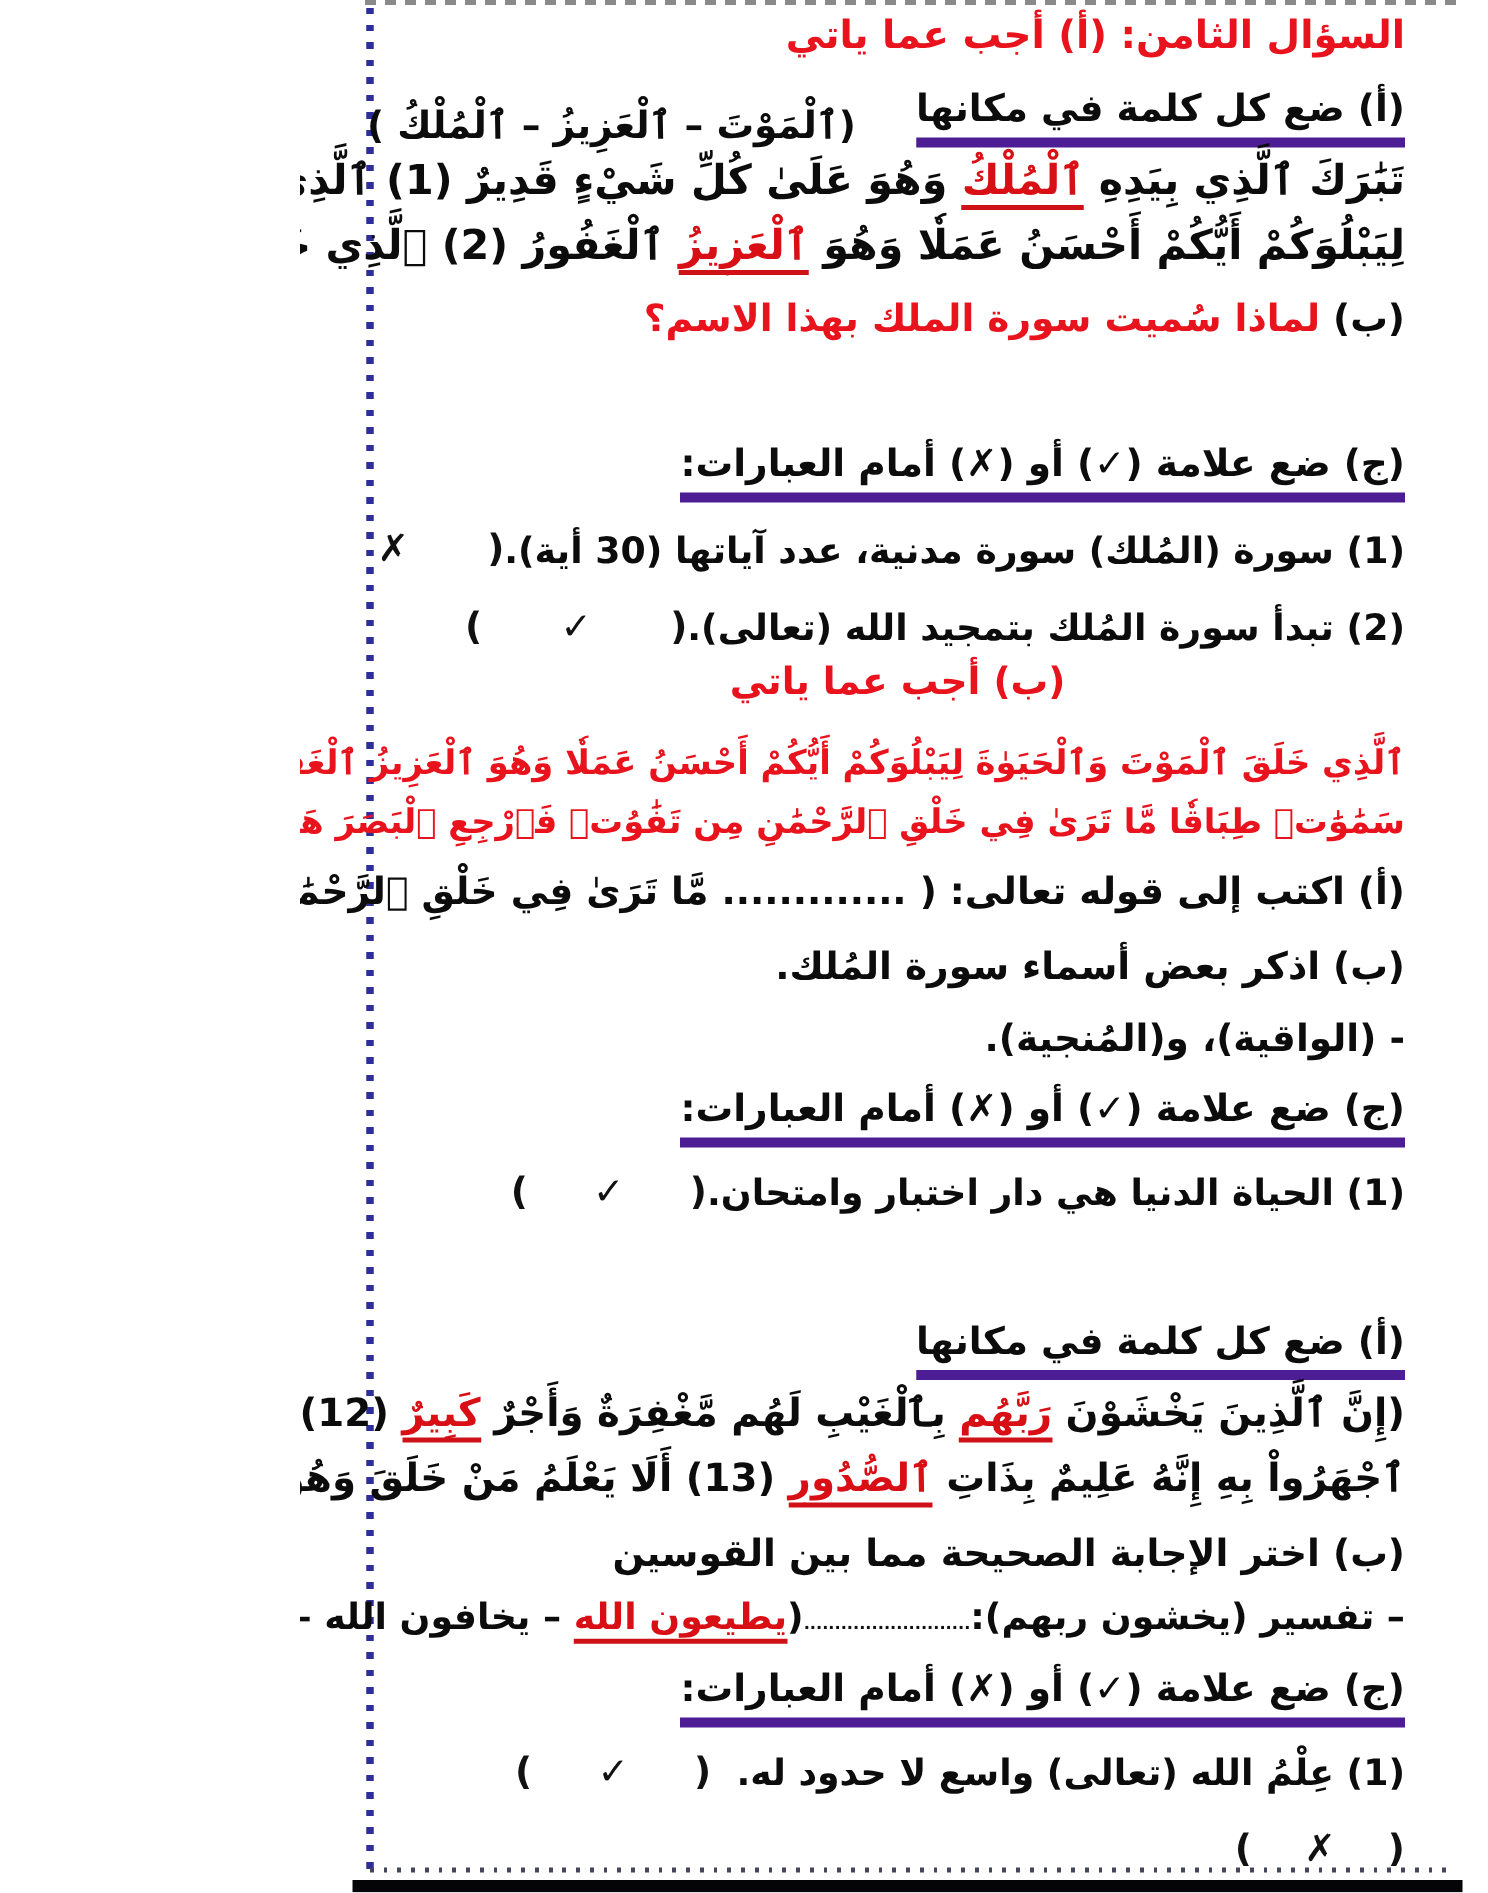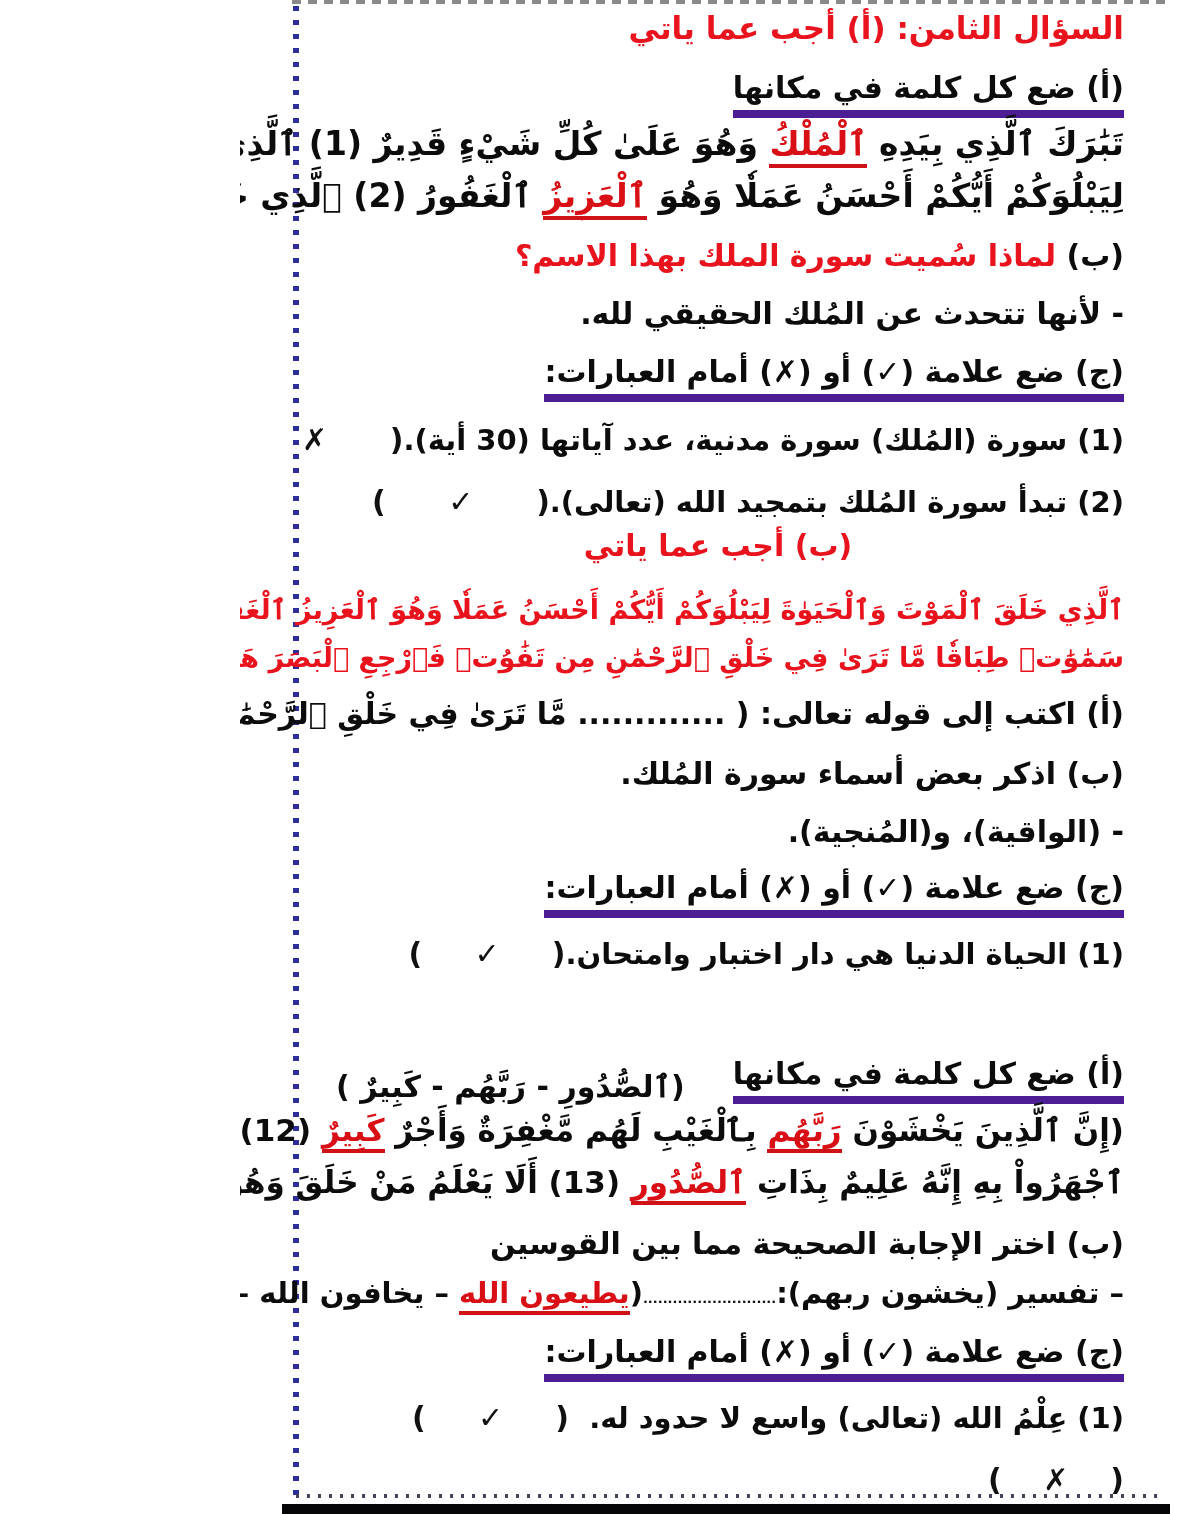--- a/index.html
+++ b/index.html
@@ -50,35 +50,35 @@
   <div class="border-left-dotted"></div>
   <div class="border-right-dotted"></div>
   <div class="border-right-black"></div>
   <div class="border-bottom-dotted"></div>
   <div class="border-bottom-black"></div>
 
   <div class="row r-right red t31" style="top:10px;">السؤال الثامن:  (أ) أجب عما ياتي</div>
 
   <div class="row fill-line" style="top:70px;">
     <span class="black t30 u-black">(أ) ضع كل كلمة في مكانها</span>
+    <span class="black t30">(ٱلْمَوْتَ – ٱلْعَزِيزُ – ٱلْمُلْكُ )</span>
   </div>
 
   <div class="row r-center black t33" style="top:124px;">
     <span>تَبَٰرَكَ ٱلَّذِي بِيَدِهِ </span><span class="fillword">ٱلْمُلْكُ</span><span> وَهُوَ عَلَىٰ كُلِّ شَيْءٍ قَدِيرٌ (1) ٱلَّذِي خَلَقَ </span><span class="fillword">ٱلْمَوْتَ</span><span> وَٱلْحَيَوٰةَ</span>
   </div>
 
   <div class="row r-center black t33" style="top:176px;">
     <span>لِيَبْلُوَكُمْ أَيُّكُمْ أَحْسَنُ عَمَلٗا وَهُوَ </span><span class="fillword">ٱلْعَزِيزُ</span><span> ٱلْغَفُورُ (2) ٱلَّذِي خَلَقَ سَبْعَ سَمَٰوَٰتٖ طِبَاقٗا</span>
   </div>
 
   <div class="row r-right t30" style="top:238px;">
     <span class="black t30">(ب) </span><span class="red t30">لماذا سُميت سورة الملك بهذا الاسم؟</span>
   </div>
 
-  <div class="row r-right black t30" style="top:296px;">- لأنها تتحدث عن المُلك الحقيقي لله.</div>
 
   <div class="row r-right" style="top:354px;">
     <span class="black t30 u-black">(ج) ضع علامة (✓) أو (✗) أمام العبارات:</span>
   </div>
 
   <div class="row stmt" style="top:422px;padding-left:150px;">
     <span class="black t29">(1) سورة (المُلك) سورة مدنية، عدد آياتها (30 أية).</span>
     <span class="marks">(      ✗      )</span>
   </div>
 
@@ -106,21 +106,20 @@
   </div>
 
   <div class="row stmt" style="top:936px;padding-left:105px;">
     <span class="black t29">(1) الحياة الدنيا هي دار اختبار وامتحان.</span>
     <span class="marks">(     ✓     )</span>
   </div>
 
 
   <div class="row fill-line" style="top:1056px;">
     <span class="black t30 u-black">(أ) ضع كل كلمة في مكانها</span>
-    <span class="black t30">(ٱلصُّدُورِ  -  رَبَّهُم  -  كَبِيرٌ )</span>
   </div>
 
   <div class="row r-center black t31" style="top:1112px;">
     <span>(إِنَّ ٱلَّذِينَ يَخْشَوْنَ </span><span class="fillword">رَبَّهُم</span><span> بِٱلْغَيْبِ لَهُم مَّغْفِرَةٌ وَأَجْرٌ </span><span class="fillword">كَبِيرٌ</span><span> (12) وَأَسَرُّواْ قَوْلَكُمْ أَوِ</span>
   </div>
 
   <div class="row r-center black t31" style="top:1164px;">
     <span>ٱجْهَرُواْ بِهِ إِنَّهُ عَلِيمٌ بِذَاتِ </span><span class="fillword">ٱلصُّدُورِ</span><span> (13) أَلَا يَعْلَمُ مَنْ خَلَقَ وَهُوَ ٱللَّطِيفُ ٱلْخَبِيرُ)</span>
   </div>
 

